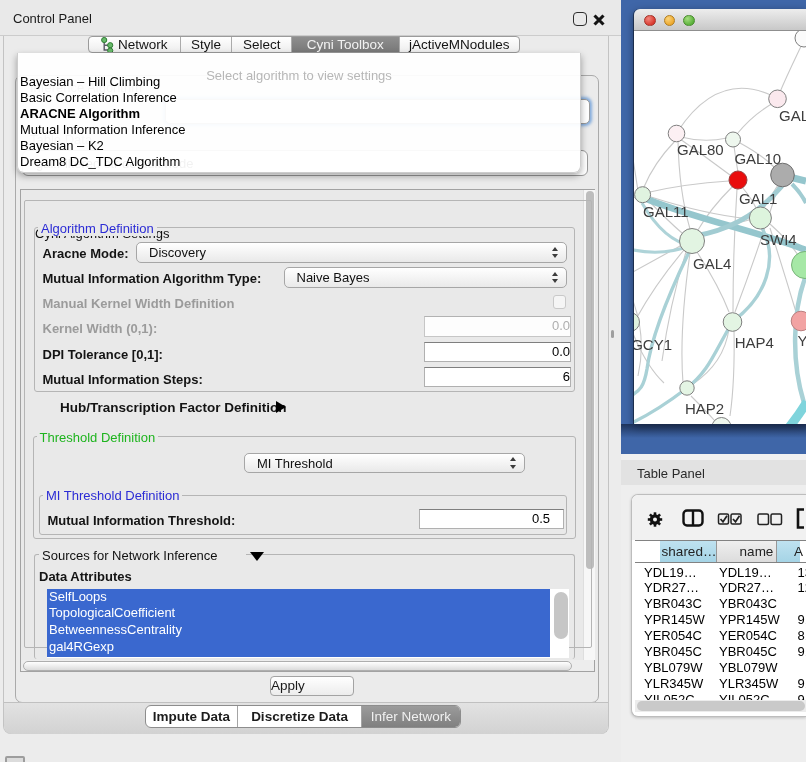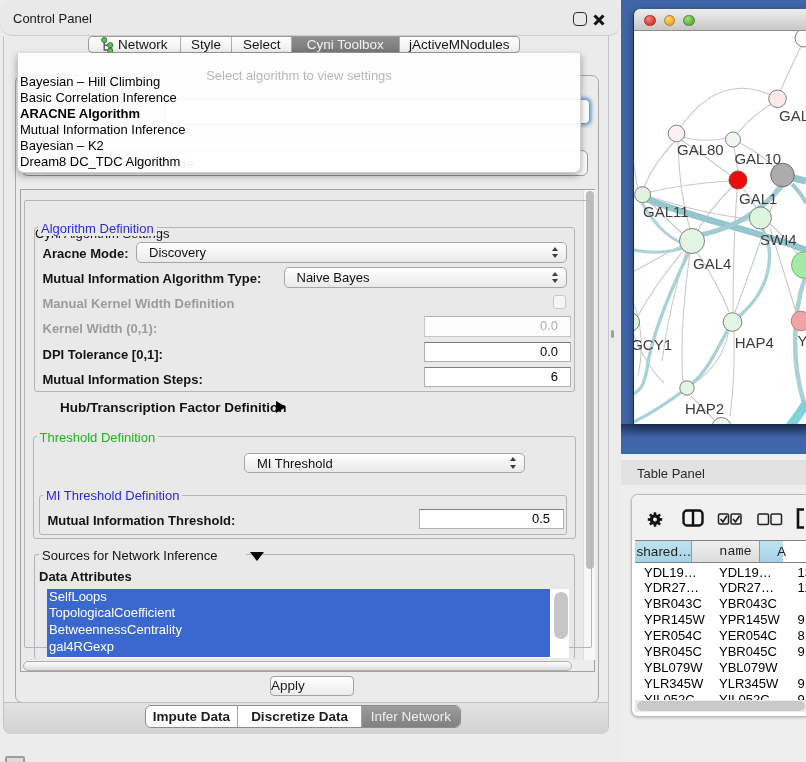--- a/index.html
+++ b/index.html
@@ -1,20 +1,20 @@
 <!DOCTYPE html>
 <html><head>
 <meta charset="utf-8">
 <style>
 * { margin:0; padding:0; box-sizing:border-box; }
 html,body { width:806px; height:762px; }
 body { font-family:"Liberation Sans", sans-serif; background:#ececec; position:relative; overflow:hidden; }
 .abs { position:absolute; }
 
-#titlebar { left:0; top:0; width:621px; height:36px; background:#e9e9e9; border-bottom:1px solid #cccccc;border-radius:13px; }
+#titlebar { left:0; top:0; width:621px; height:36px; background:#e9e9e9; border-bottom:1px solid #cccccc; }
 #titlebar .t { position:absolute; left:13px; top:11px; font-size:13px; color:#1a1a1a; }
 #winbox { left:573px; top:12px; width:14px; height:14px; border:1.8px solid #2e2e2e; border-radius:4px; }
 #cpwin { left:3px; top:36px; width:606px; height:698px; background:#ebebeb; border:1px solid #c3c3c3; border-top:none; border-radius:0 0 8px 8px; }
 
 #toptabs { left:88px; top:36px; width:432px; height:17px; border:1px solid #9b9b9b; border-radius:4px; background:linear-gradient(#ffffff,#ededed); display:flex; overflow:hidden; }
 #toptabs .seg { height:100%; display:flex; align-items:center; justify-content:center; font-size:13.5px; color:#141414; border-right:1px solid #ababab; position:relative; }
 #toptabs .seg:last-child { border-right:none; }
 #toptabs .sel { background:linear-gradient(#8f8f8f,#787878); color:#f2f2f2; }
 
 #content { left:15px; top:75px; width:584px; height:628px; border:1px solid #aaaaaa; border-radius:7px; background:#ebebeb; }
@@ -27,21 +27,21 @@
 #popup .hint { height:21px; text-align:center; font-size:13px; color:#b7b7b7; padding-top:15px; }
 #popup .it { height:16.1px; line-height:16.1px; padding-left:2px; font-size:13px; color:#000; white-space:nowrap; }
 #popup .itb { font-weight:bold; }
 
 #spane { left:20px; top:189px; width:575px; height:483px; border:1px solid #a2a2a2; background:#e9e9e9; }
 .group { position:absolute; border:1px solid #b5b5b5; border-radius:3px; }
 .gtitle { position:absolute; font-size:13px; background:#e9e9e9; padding:0 3px; white-space:nowrap; }
 .combo { position:absolute; background:linear-gradient(#ffffff,#f4f4f4 50%,#e9e9e9); border:1px solid #a6a6a6; border-radius:5px; font-size:13px; color:#111; line-height:19px; padding-left:12px; }
 .arrup { width:0; height:0; border-left:3.2px solid transparent; border-right:3.2px solid transparent; border-bottom:4.5px solid #3c3c3c; position:absolute; }
 .arrdn { width:0; height:0; border-left:3.2px solid transparent; border-right:3.2px solid transparent; border-top:4.5px solid #3c3c3c; position:absolute; }
-.tfield { position:absolute; background:#fff; border:1px solid #b0b0b0; border-top-color:#7f7f7f; font-size:13px; text-align:right; padding-right:12px; line-height:18px; color:#000; }
+.tfield { position:absolute; background:#fff; border:1px solid #b0b0b0; border-top-color:#7f7f7f; font-size:13px; text-align:right; padding-right:0; line-height:18px; color:#000; }
 .tdis { border:1px solid #c6c6c6; border-top-color:#b2b2b2; color:#aeaeae; background:#fdfdfd; }
 .lab { position:absolute; font-size:13px; font-weight:bold; color:#141414; white-space:nowrap; }
 .labg { color:#9b9b9b; }
 
 #applybtn { left:270px; top:676px; width:84px; height:20px; border:1px solid #a3a3a3; border-radius:4px; background:linear-gradient(#ffffff,#ececec); font-size:13.5px; color:#1a1a1a; text-align:left; line-height:18px; }
 #botband { left:4px; top:702px; width:604px; height:32px; background:linear-gradient(#e2e2e2,#d2d2d2); border-top:1px solid #c0c0c0; border-radius:0 0 8px 8px; }
 #bottabs { left:145px; top:705px; width:315.5px; height:23px; border:1px solid #8d8d8d; border-radius:6px; background:#ffffff; display:flex; overflow:hidden; }
 #bottabs .seg { height:100%; display:flex; align-items:center; justify-content:center; font-size:13.5px; font-weight:bold; color:#1c1c1c; border-right:1px solid #a4a4a4; }
 #bottabs .seg:last-child { border-right:none; }
 #bottabs .sel { background:linear-gradient(#9b9b9b,#808080); color:#f0f0f0; font-weight:normal; }
@@ -285,22 +285,22 @@
         <rect x="139" y="19" width="10.5" height="10.5" rx="1.5"></rect>
       </g>
       <g fill="none" stroke="#222" stroke-width="1.7">
         <path d="M88.5 24 l2.5 2.8 4-6"></path>
         <path d="M101 24 l2.5 2.8 4-6"></path>
       </g>
       <path d="M176 14.5 H166 V32.5 H176" fill="none" stroke="#111" stroke-width="2.6"></path>
     </svg>
   </div>
   <div id="thead">
-    <div class="hc" style="width:57px; background:linear-gradient(#bfe2f0,#a5d4e6); padding-left:2px;">shared…</div>
-    <div class="hc" style="width:68px; background:linear-gradient(#efefef,#dcdcdc); padding-left:20px;font-family:Liberation Mono, monospace;">name</div>
+    <div class="hc" style="width:57px; background:linear-gradient(#bfe2f0,#a5d4e6); padding-left:2px;margin-left:25px;">shared…</div>
+    <div class="hc" style="width:60px; background:linear-gradient(#efefef,#dcdcdc); padding-left:20px;">name</div>
     <div class="hc" style="width:22.5px; background:linear-gradient(#bfe2f0,#a5d4e6); border-right:none; justify-content:flex-start; padding-left:17px;">A</div>
   </div>
   <div id="tbody">
     <div class="tr">
         <div class="c1">YDL19…</div>
         <div class="c2">YDL19…</div>
         <div class="c3">13</div>
       </div>
     <div class="tr">
         <div class="c1">YDR27…</div>

